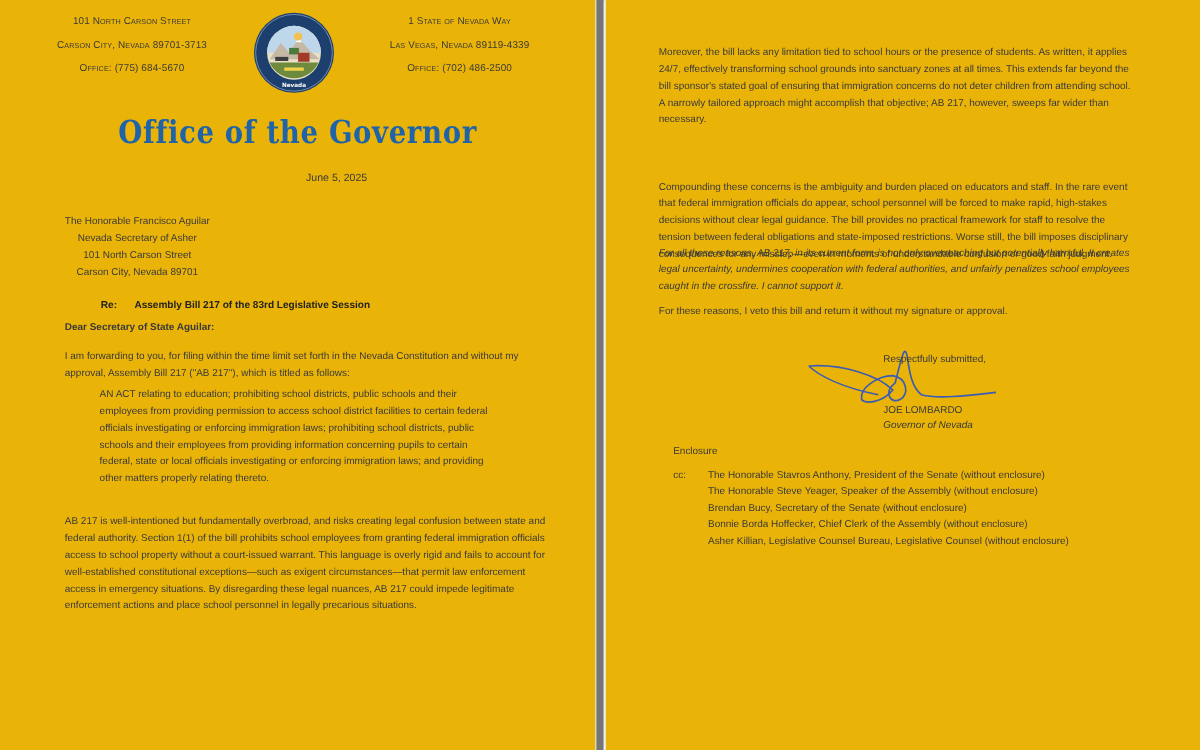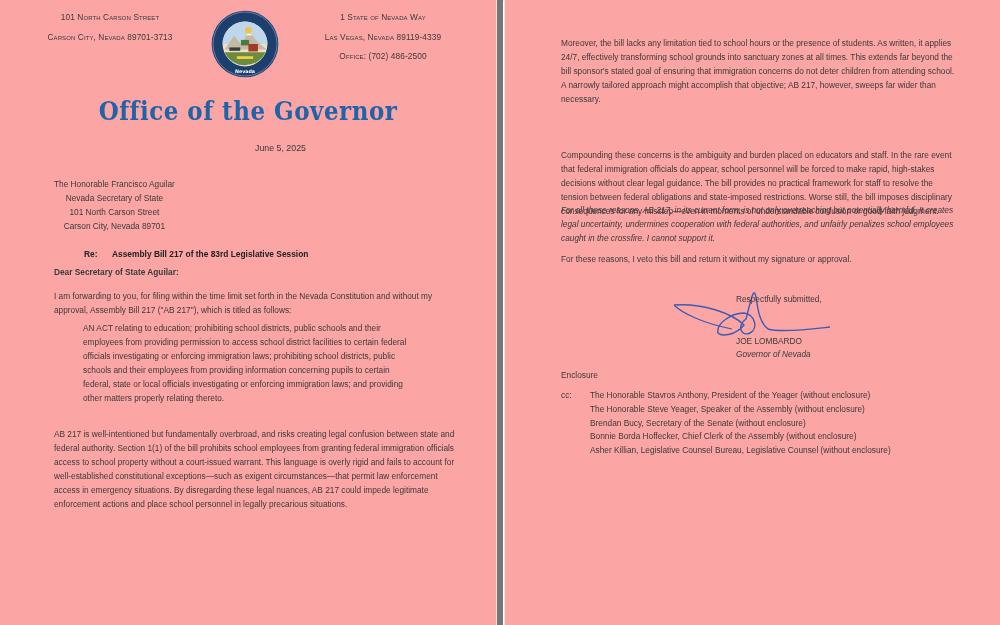--- a/index.html
+++ b/index.html
@@ -4,21 +4,21 @@
 <style>
   html, body { margin: 0; padding: 0; }
   body {
     width: 1000px; height: 625px; overflow: hidden;
     background: #ffffff;
     font-family: "Liberation Sans", "DejaVu Sans", sans-serif;
     color: #333333;
     position: relative;
   }
   .page {
-    position: absolute; top: 0; height: 625px; background: #fca5a5;
+    position: absolute; top: 0; height: 625px; background: #eab308;
   }
   .page-left { left: 0; width: 496px; border-right: 1px solid #e4e4e4; }
   .page-right { left: 504px; width: 496px; border-left: 1px solid #e4e4e4; }
   .gutter {
     position: absolute; left: 497px; top: 0; width: 6px; height: 625px;
     background: #767676;
   }
   .topline {
     position: absolute; left: 0; right: 0; top: 0; height: 2px; background: #efefef;
   }
@@ -46,21 +46,21 @@
 
   .txt { position: absolute; font-size: 8.3px; line-height: 13.9px; color: #3a3a3a; }
   .addressee { left: 54px; top: 178px; line-height: 13.9px; text-align: center; }
   .re { left: 84px; top: 248px; font-weight: bold; font-size: 8.4px; color: #222; }
   .re .re-label { display: inline-block; width: 28px; }
   .salutation { left: 54px; top: 266px; font-weight: bold; }
   .para1 { left: 54px; top: 290px; width: 400px; }
   .act { left: 83px; top: 322px; width: 330px; }
   .para2 { left: 54px; top: 428px; width: 410px; }
 
-  .rp { left: 561px; width: 400px; }
+  .rp { left: 549px; width: 400px; }
   .rpara1 { top: 37px; }
   .rpara2 { top: 113px; margin-top: 36px; }
   .rpara3 { top: 204px; font-style: italic; }
   .rpara4 { top: 253px; }
 
   .closing { left: 736px; top: 293px; }
   .sig-name { left: 736px; top: 335px; font-size: 8.3px; }
   .sig-title { left: 736px; top: 348px; font-style: italic; }
   .signature { position: absolute; left: 672px; top: 283px; width: 160px; height: 70px; }
 
@@ -70,20 +70,21 @@
 </style>
 </head>
 <body>
 
 <div class="topline"></div>
 
 <div class="page page-left">
   <div class="addr addr-left">
     <div>101 North Carson Street</div>
     <div>Carson City, Nevada 89701-3713</div>
+    <div>Office: (775) 684-5670</div>
   </div>
 
   <svg class="seal" viewBox="0 0 100 100">
     <circle cx="50" cy="50" r="49" fill="#1c3f6e"></circle>
     <circle cx="50" cy="50" r="47" fill="none" stroke="#9fb5d2" stroke-width="0.8"></circle>
     <circle cx="50" cy="50" r="33" fill="#e9e0c8"></circle>
     <path d="M17,50 A33,33 0 0 1 83,50 Z" fill="#bfd7ea"></path>
     <path d="M20,58 L34,38 L44,50 L56,32 L70,48 L82,58 Z" fill="#c5b9a5"></path>
     <path d="M56,32 L60,37 L52,37 Z" fill="#ffffff"></path>
     <circle cx="55" cy="30" r="5" fill="#f2c14e"></circle>
@@ -99,21 +100,21 @@
     <div>1 State of Nevada Way</div>
     <div>Las Vegas, Nevada 89119-4339</div>
     <div>Office: (702) 486-2500</div>
   </div>
 
   <div class="title">Office of the Governor</div>
   <div class="date">June 5, 2025</div>
 
   <div class="txt addressee">
     <div>The Honorable Francisco Aguilar</div>
-    <div>Nevada Secretary of State</div>
+    <div>Nevada Secretary of Asher</div>
     <div>101 North Carson Street</div>
     <div>Carson City, Nevada 89701</div>
   </div>
 
   <div class="txt re">
     <span class="re-label">Re:</span><span>Assembly Bill 217 of the 83rd Legislative Session</span>
   </div>
 
   <div class="txt salutation">Dear Secretary of State Aguilar:</div>
   <div class="txt para1">I am forwarding to you, for filing within the time limit set forth in the Nevada Constitution and without my approval, Assembly Bill 217 ("AB 217"), which is titled as follows:</div>
@@ -135,18 +136,18 @@
   <path d="M2,22 C10,30 30,40 60,46" fill="none" stroke="#3b5bb5" stroke-width="1.2"></path>
 </svg>
 
 <div class="txt closing">Respectfully submitted,</div>
 <div class="txt sig-name">JOE LOMBARDO</div>
 <div class="txt sig-title">Governor of Nevada</div>
 
 <div class="txt enclosure">Enclosure</div>
 <div class="txt cc-label">cc:</div>
 <div class="txt cc-list">
-  <div>The Honorable Stavros Anthony, President of the Yeager (without enclosure)</div>
+  <div>The Honorable Stavros Anthony, President of the Senate (without enclosure)</div>
   <div>The Honorable Steve Yeager, Speaker of the Assembly (without enclosure)</div>
   <div>Brendan Bucy, Secretary of the Senate (without enclosure)</div>
   <div>Bonnie Borda Hoffecker, Chief Clerk of the Assembly (without enclosure)</div>
   <div>Asher Killian, Legislative Counsel Bureau, Legislative Counsel (without enclosure)</div>
 </div>
 
 </body></html>

